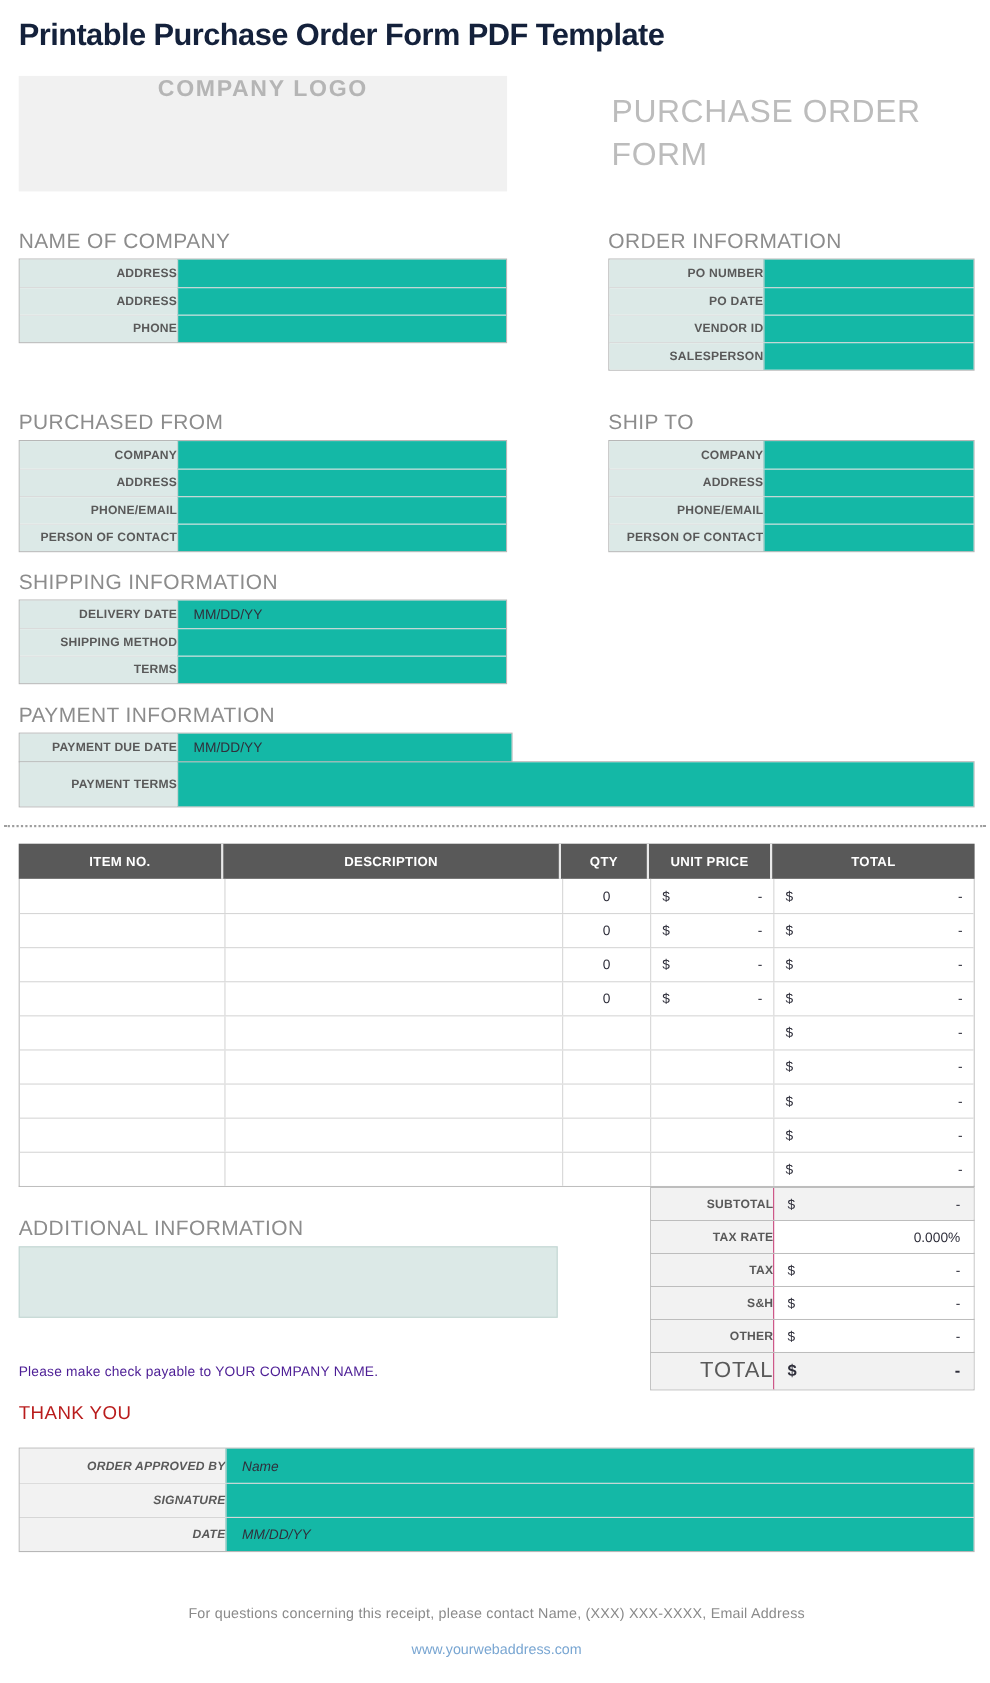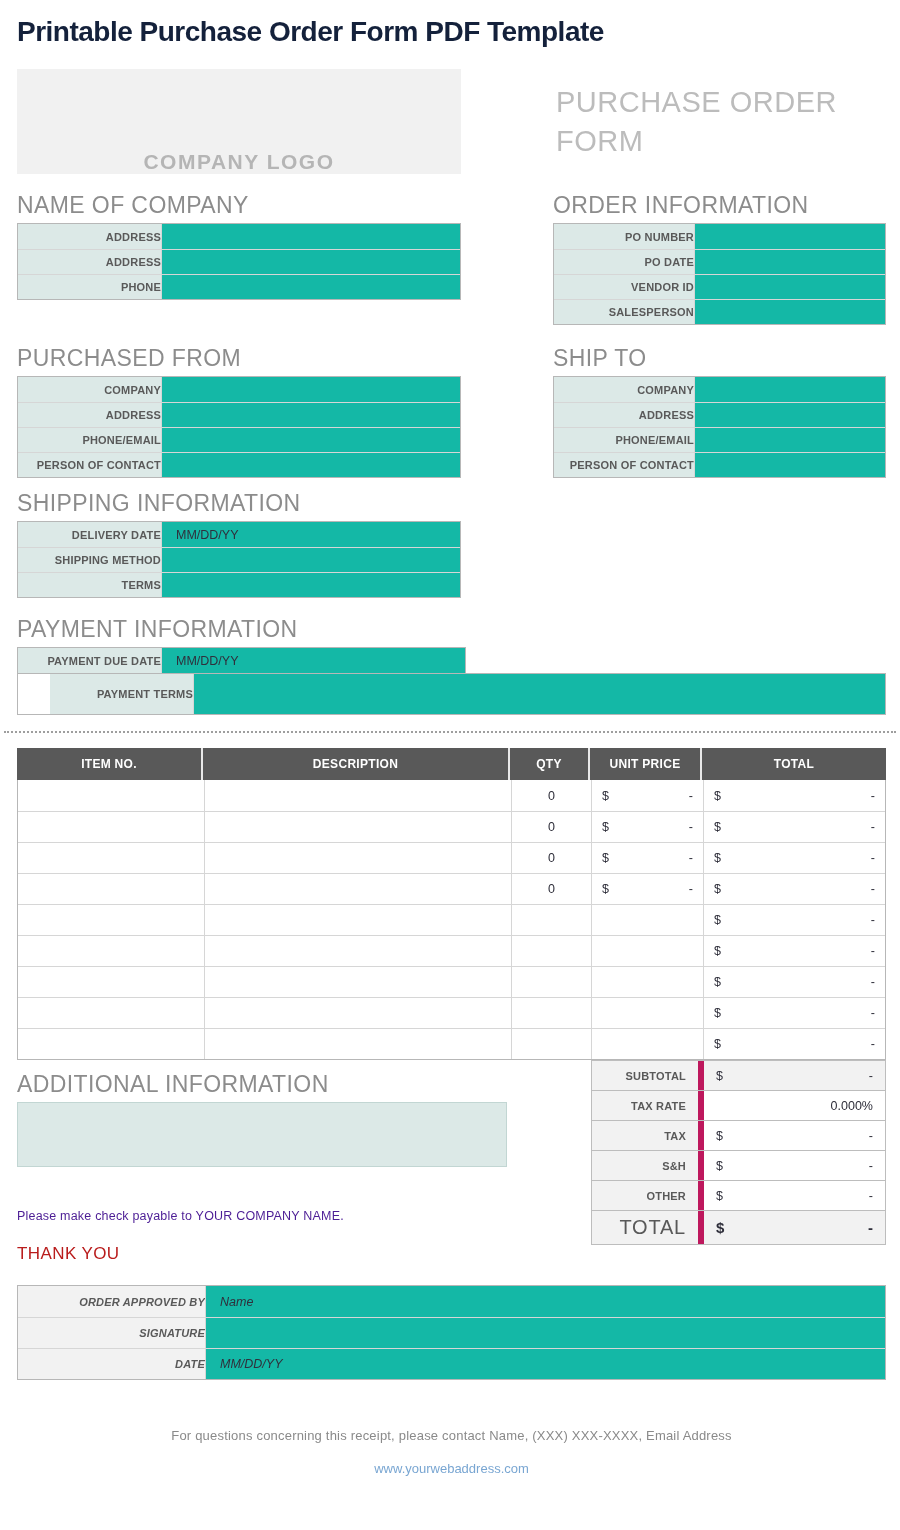--- a/index.html
+++ b/index.html
@@ -14,30 +14,30 @@
   
   .doc-title {
     font-size:28px; font-weight:bold; color:#14213b;
     line-height:1.26; letter-spacing:-0.5px; width:720px;
   }
 
   
   .header-row { display:flex; margin-top:20px; align-items:stretch; }
   .logo-box {
     width:444px; height:105px; background:#f1f1f1;
-    display:flex; align-items:flex-end; justify-content:center;
+    display:flex; align-items:flex-start; justify-content:center;
   }
   .logo-text { color:#b5b5b5; font-size:21px; font-weight:bold; letter-spacing:1.5px; }
   .form-title {
     margin-left:95px; margin-top:14px; width:300px;
     color:#bcbcbc; font-size:29px; line-height:1.32; letter-spacing:0.5px;
   }
 
   
-  .sec-head { font-size:23px; color:#8c8c8c; letter-spacing:0.4px; margin-bottom:4px; }
+  .sec-head { font-size:19px; color:#8c8c8c; letter-spacing:0.4px; margin-bottom:4px;margin-top:17px; }
 
   
   .info-grid {
     display:grid; grid-template-columns:444px 333px; column-gap:92px;
     row-gap:20px; margin-top:18px;
   }
 
   
   .lv-table { border:1px solid #b7b7b7; background:#fff; }
   .lv-row { display:flex; height:25px; border-top:1px solid #d6d6d6; }
@@ -52,21 +52,21 @@
     flex:1; background:#14b8a6; display:flex; align-items:center;
     padding-left:14px; font-size:12.5px; color:#30303c; border-left:1px solid #d6d6d6;
   }
 
   .mt-ship { margin-top:12px; }
   .ship-table { width:444px; }
   .mt-pay { margin-top:18px; }
   .pay-due { width:449px; border:1px solid #b7b7b7; }
   .pay-due .lv-row { border-top:none; height:25px; }
   .pay-terms { width:869px; border:1px solid #b7b7b7; margin-top:-1px; }
-  .pay-terms .lv-row { border-top:none; height:40px;margin-left:32px; }
+  .pay-terms .lv-row { border-top:none; height:40px; }
 
   
   .dotted {
     border:none; border-top:2px dotted #9e9e9e;
     margin:16px -10px 15px -13px;
   }
 
   
   .items-header { display:flex; background:#595959; height:32px; width:869px; }
   .ih-cell {
@@ -94,22 +94,22 @@
   .add-box { width:490px; height:65px; background:#dce9e7; border:1px solid #c2d6d3; margin-top:2px;
     font-size:12.5px; color:#30303c; padding:6px 10px; }
   .check-note { margin-top:42px; font-size:12.5px; color:#4c1d95; letter-spacing:0.2px; }
   .thank-you { margin-top:21px; font-size:17px; color:#b91c1c; letter-spacing:0.4px; }
 
   .totals { margin-left:auto; width:295px; }
   .tot-row { display:flex; height:31px; border:1px solid #bdbdbd; margin-top:-1px; }
   .tot-row:first-child { margin-top:0; }
   .tot-label {
     width:112px; background:#f2f2f2; color:#595959; font-size:11px; font-weight:bold;
-    display:flex; align-items:center; justify-content:flex-end; padding-right:12px;
-    border-right:6px solid #be185d; flex-shrink:0; letter-spacing:0.2px;
+    display:flex; align-items:center; justify-content:flex-end; 
+    border-right:1px solid #be185d; flex-shrink:0; letter-spacing:0.2px;
   }
   .tot-value {
     flex:1; background:#fff; display:flex; align-items:center; justify-content:space-between;
     padding:0 12px; font-size:12.5px; color:#2e2e3a;
   }
   .tot-value.gray { background:#f2f2f2; }
   .tot-row.grand { height:35px; }
   .tot-row.grand .tot-label { font-size:20px; font-weight:normal; letter-spacing:0.8px; background:#f2f2f2; }
   .tot-row.grand .tot-value { background:#f2f2f2; font-weight:bold; font-size:15px; }
 

